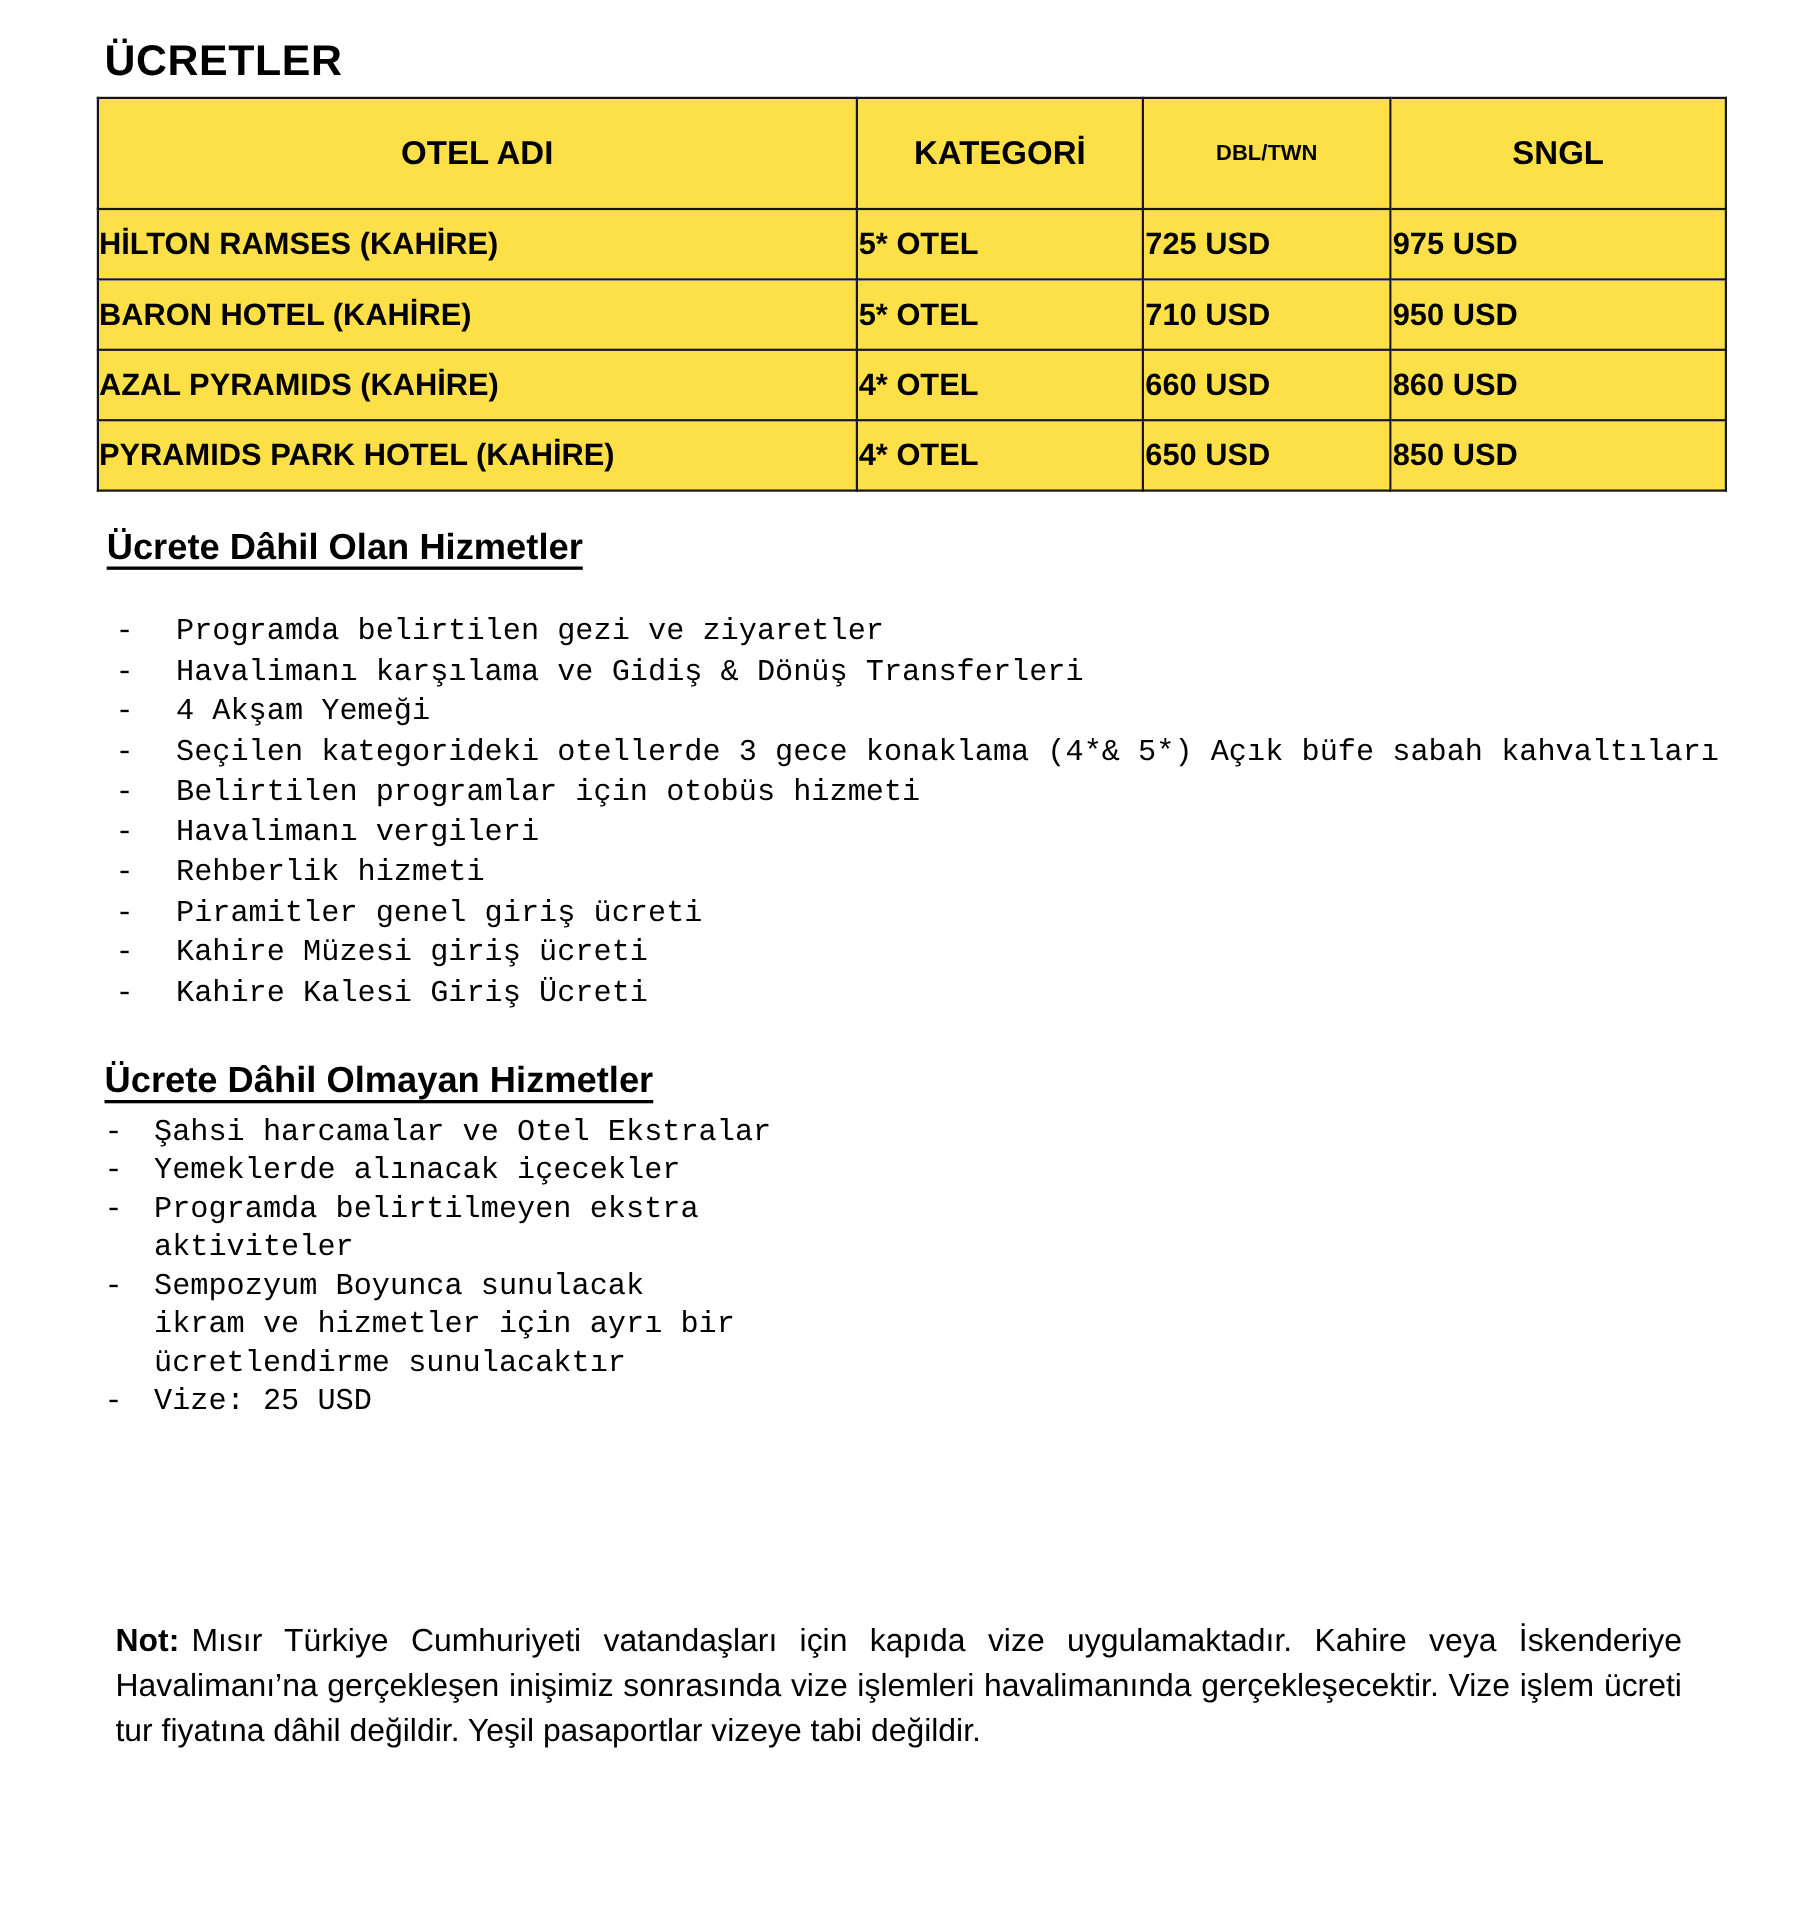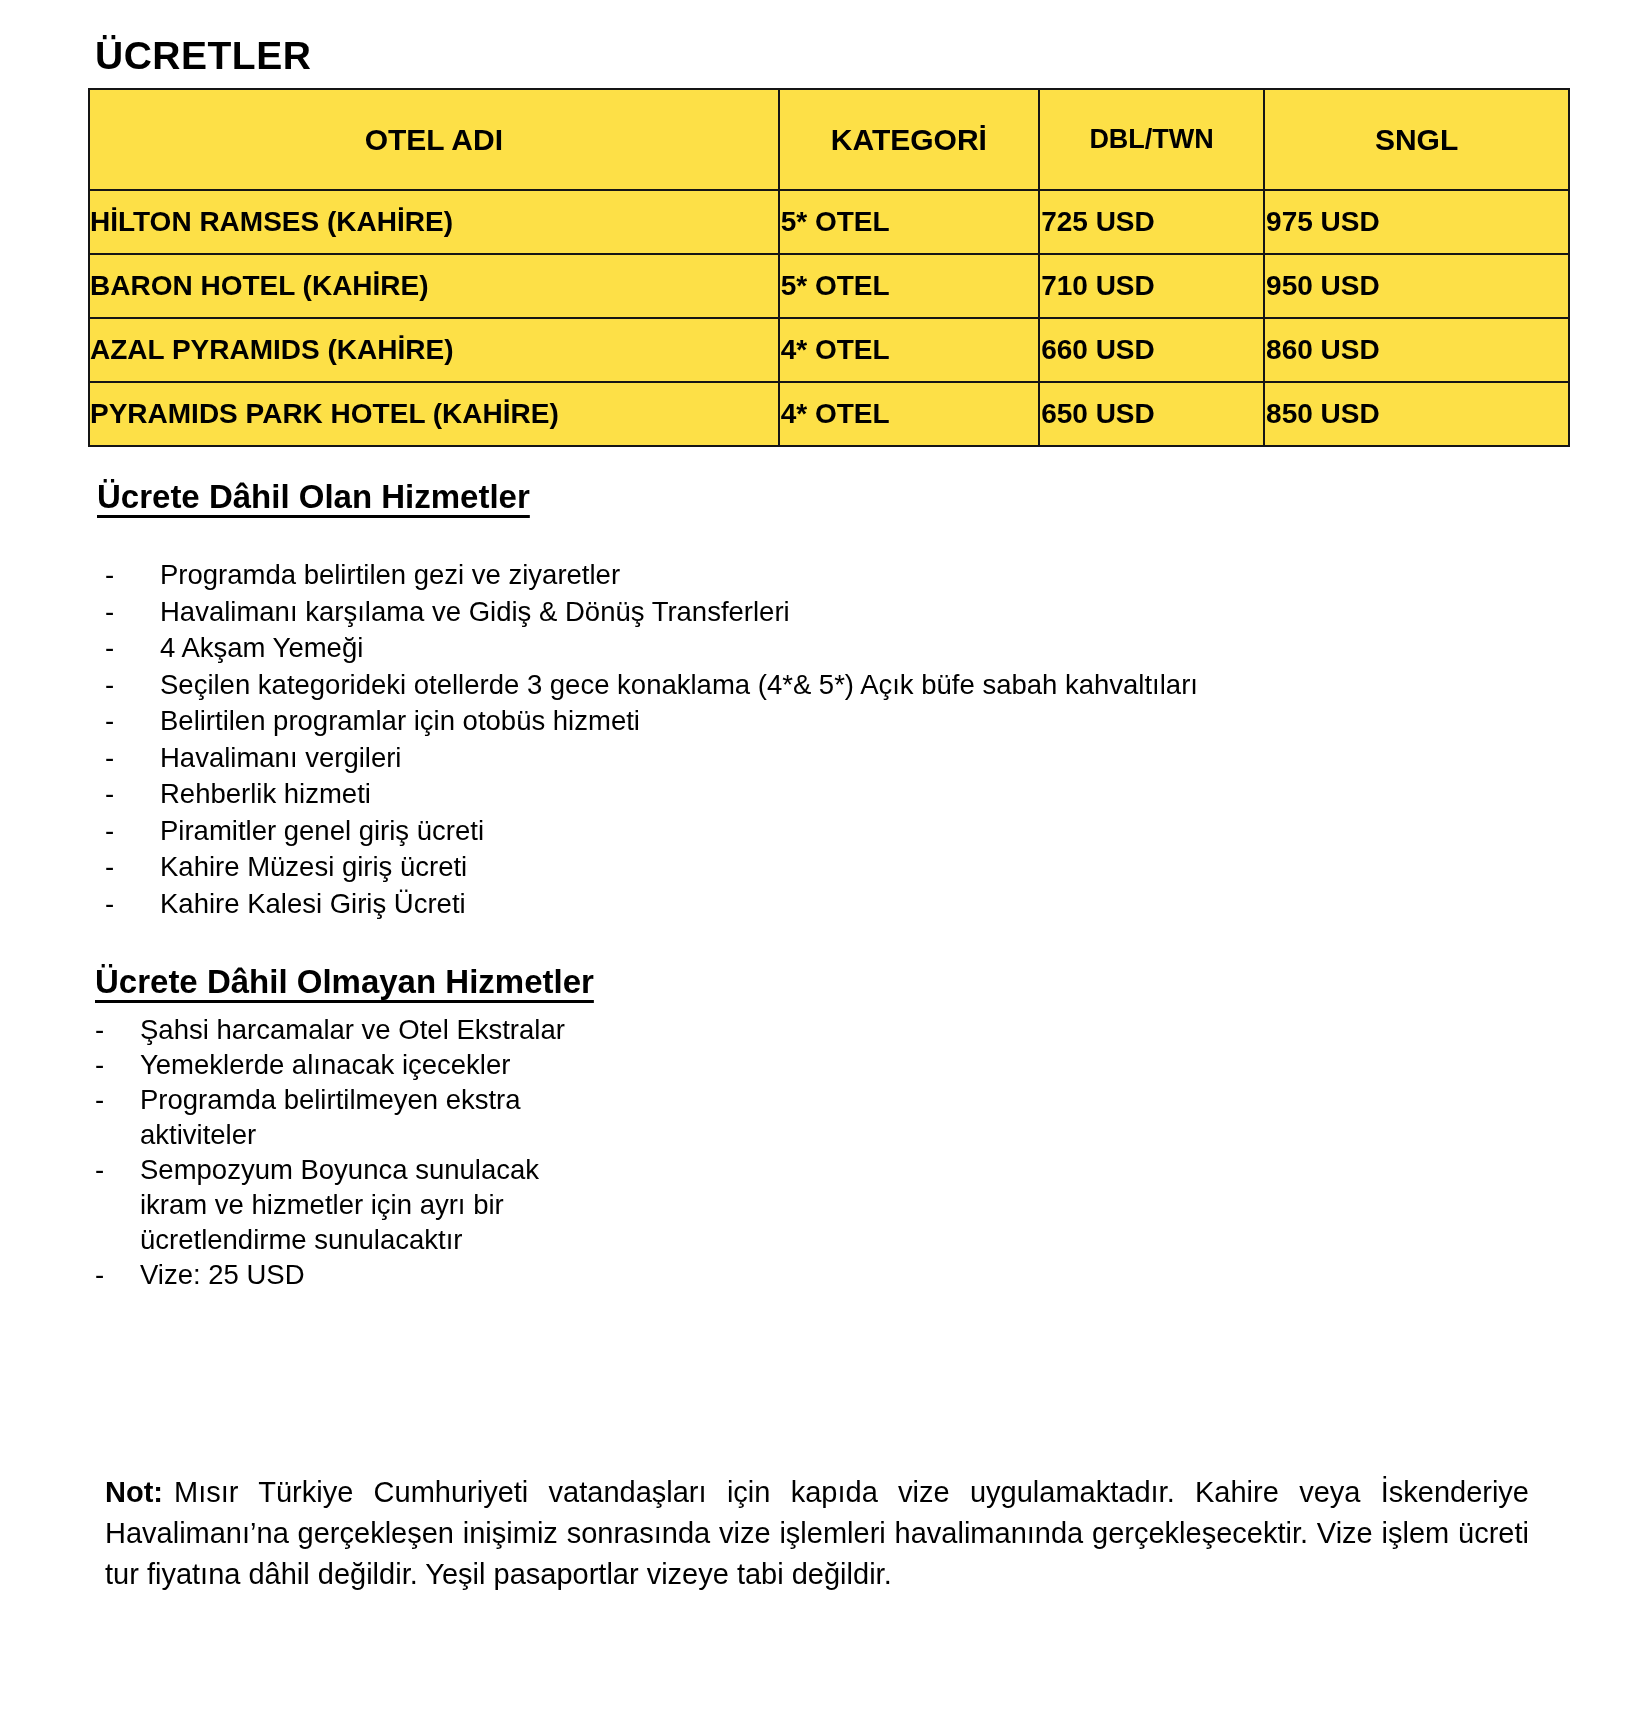--- a/index.html
+++ b/index.html
@@ -38,21 +38,21 @@
     background: #fde047;
     overflow: hidden;
   }
   table.pricing th {
     height: 97px;
     font-size: 30px;
     font-weight: bold;
     text-align: center;
     vertical-align: middle;
   }
-  table.pricing th.c-dbl { font-size: 27px; }
+  table.pricing th.c-dbl { font-size: 20px; }
   table.pricing td {
     height: 60px;
     font-size: 28px;
     font-weight: bold;
     text-align: left;
     vertical-align: middle;
   }
   table.pricing td.hotel {
     text-align: left;
     padding-left: 0;
@@ -62,21 +62,21 @@
     font-size: 33px;
     font-weight: bold;
     line-height: 40px;
     text-decoration: underline;
     text-decoration-thickness: 3px;
     text-underline-offset: 7px;
   }
   .section-heading.included { margin: 30px 0 0 97px; }
   .section-heading.excluded { margin: 40px 0 0 95px; }
   
-  .list { list-style: none; margin: 0; padding: 0; }
+  .list { list-style: none; margin: 0; padding: 0; font-family: Liberation Mono, monospace; }
   .list.included { margin: 40px 0 0 105px; }
   .list.excluded { margin: 10px 0 0 95px; }
   .list .item {
     display: flex;
     align-items: flex-start;
     font-size: 27.5px;
   }
   .list.included .item { line-height: 36.5px; }
   .list.excluded .item { line-height: 35px; }
   .list .item::before {

